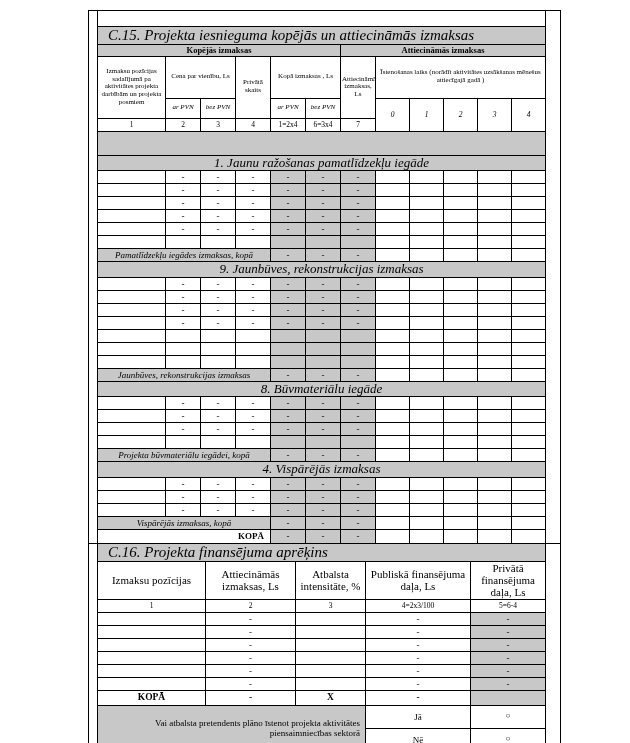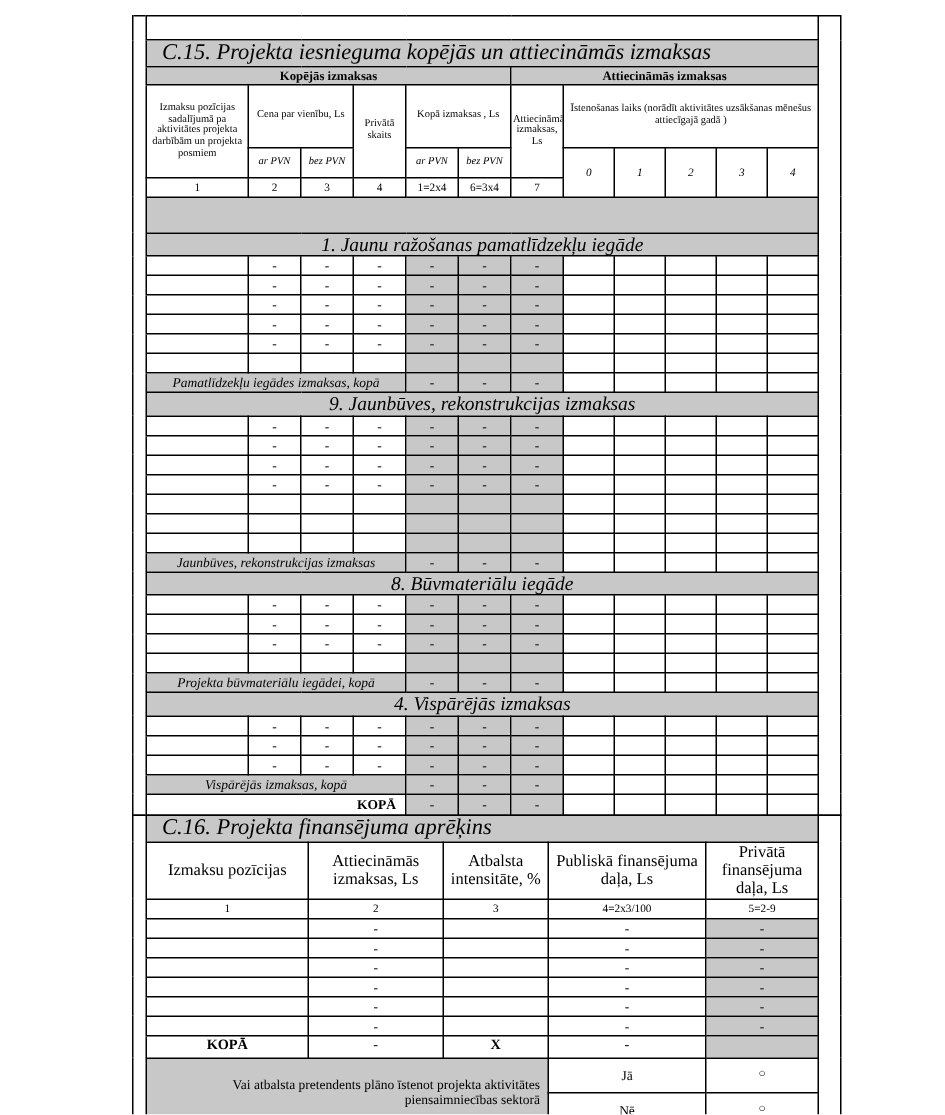--- a/index.html
+++ b/index.html
@@ -562,21 +562,21 @@
           <td class="h16">Publiskā finansējuma daļa, Ls</td>
           <td class="h16">Privātā finansējuma daļa, Ls</td>
           <td class="m"></td>
         </tr>
         <tr class="r-num">
           <td class="m"></td>
           <td class="num">1</td>
           <td class="num">2</td>
           <td class="num">3</td>
           <td class="num">4=2x3/100</td>
-          <td class="num">5=2-9</td>
+          <td class="num">5=6-4</td>
           <td class="m"></td>
         </tr>
       </tbody>
       <tbody>
           <tr class="dr16">
             <td class="m"></td>
             <td></td>
             <td>-</td>
             <td></td>
             <td>-</td>

